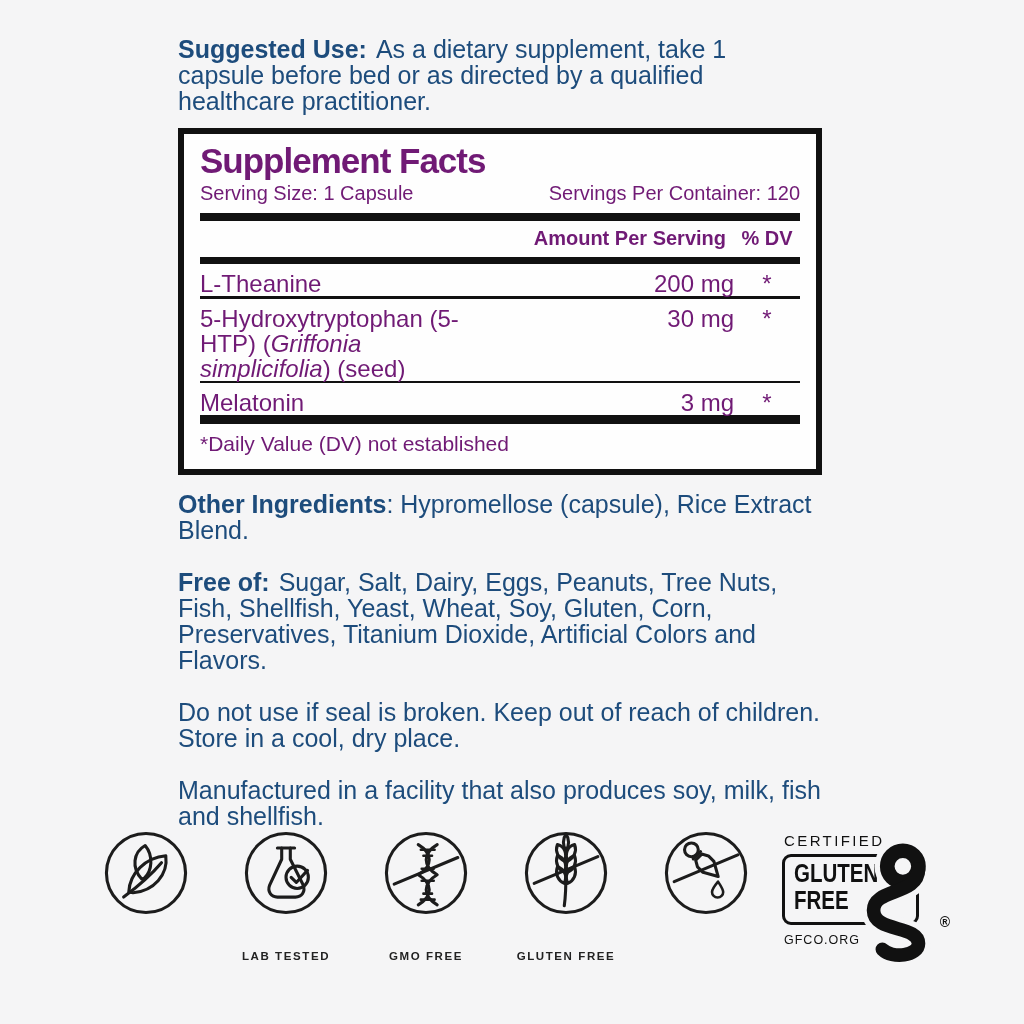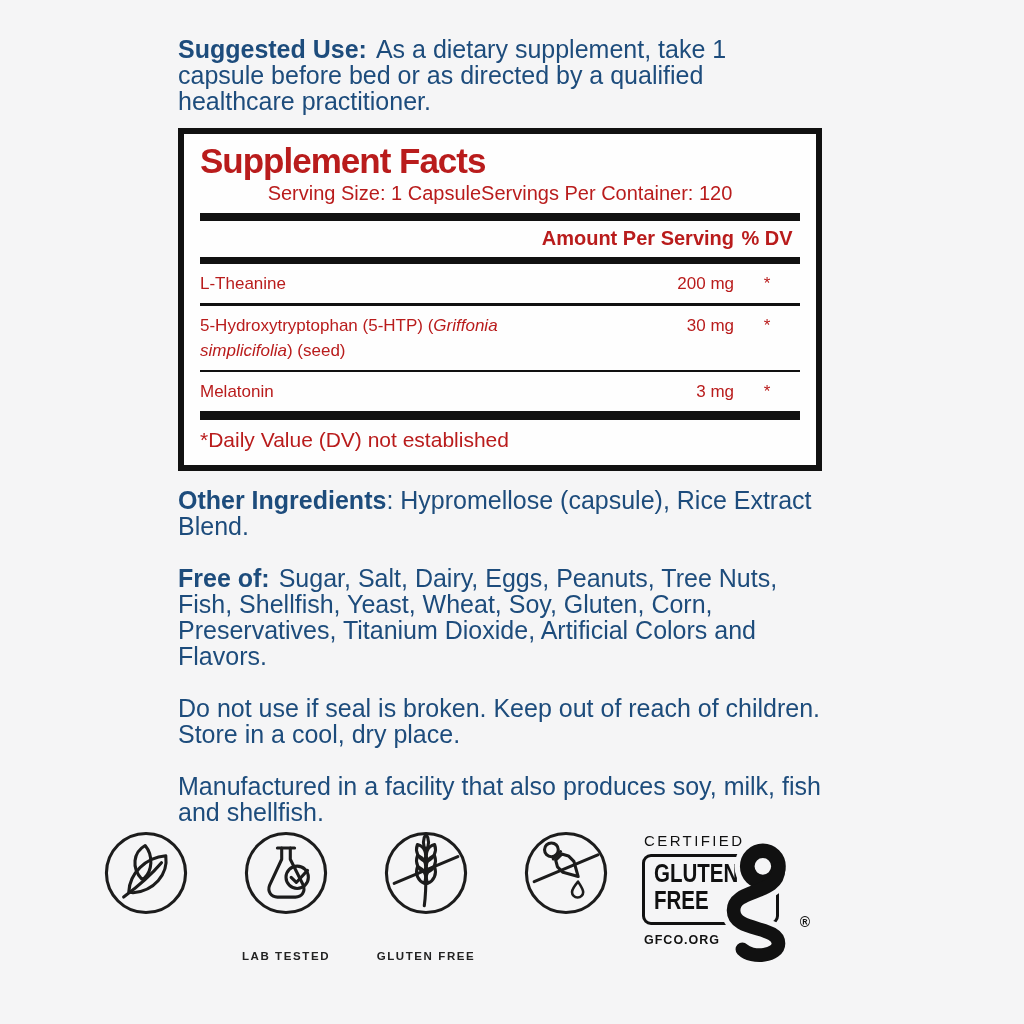--- a/index.html
+++ b/index.html
@@ -6,29 +6,29 @@
   .page { position:relative; width:1024px; height:1024px; background:#f5f5f6;
           font-family:"Liberation Sans","DejaVu Sans",sans-serif; color:#1c1c1c; overflow:hidden; }
   .content { position:absolute; left:178px; top:36px; width:680px; }
   .para { font-size:25px; line-height:26px; margin:0; white-space:pre-line; }
   .blue { color:#1d4c7c; }
   .lead { font-weight:bold; }
   .lead-gap { margin-right:9px; }
 
   
   .sf-panel { margin-top:14px; width:644px; box-sizing:border-box; background:#fefefe;
-              border:6px solid #111; padding:8px 16px 8px; color:#b91c1c; }
+              border:6px solid #111; padding:8px 16px 8px; color:#701a75; }
   .sf-title { font-size:35px; font-weight:bold; letter-spacing:-1px; line-height:38px; }
-  .sf-serving { display:flex; justify-content:center; font-size:20px; margin:2px 0 8px; }
+  .sf-serving { display:flex; justify-content:space-between; font-size:20px; margin:2px 0 8px; }
   .sf-bar { height:8px; background:#111; }
   .sf-bar-b { height:7px; background:#111; }
   .sf-bar-c { height:9px; background:#111; }
   .sf-sep { height:2.5px; background:#111; }
-  .sf-row { display:flex; align-items:flex-start; font-size:17px; line-height:25px; padding:7px 0 7px; }
-  .sf-row.head { font-size:20px; font-weight:bold; padding:5px 0 6px; }
+  .sf-row { display:flex; align-items:flex-start; font-size:24px; line-height:25px; padding:7px 0 0; }
+  .sf-row.head { font-size:20px; font-weight:bold; padding:5px 0 6px;gap:8px; }
   .sf-name { flex:1; white-space:pre-line; }
   .col-amt { width:220px; text-align:right; }
   .col-dv { width:66px; text-align:center; }
   .sf-footnote { font-size:21px; padding:8px 0 5px; }
   .it { font-style:italic; white-space:pre-line; }
 
   
   .badges { position:absolute; left:76px; top:830px; display:flex; align-items:flex-start; }
   .badge { width:140px; display:flex; flex-direction:column; align-items:center; }
   .badge svg { width:86px; height:86px; }
@@ -40,21 +40,21 @@
 
   
   .gfco { position:relative; width:160px; margin-left:6px; padding-top:2px; color:#111; }
   .gfco-cert { font-size:15px; font-weight:normal; letter-spacing:2.4px; margin-left:2px; }
   .gfco-box { position:relative; margin-top:5px; width:122px; height:62px; border:3.5px solid #111;
               border-radius:9px; padding:3px 0 0 9px; }
   .gfco-word { font-size:25px; font-weight:bold; line-height:27px; transform:scaleX(0.82);
                transform-origin:left; white-space:nowrap; }
   .gfco-g { position:absolute; top:-17px; right:-27px; width:92px; height:122px; }
   .gfco-r { position:absolute; right:-34px; bottom:-8px; font-size:14px; font-weight:bold; }
-  .gfco-url { margin-top:8px; font-size:12.5px; font-weight:bold; letter-spacing:1px; margin-left:2px; }
+  .gfco-url { margin-top:8px; font-size:12.5px; font-weight:normal; letter-spacing:1px; margin-left:2px; }
 </style>
 </head>
 <body>
 
 <div class="page">
   <div class="content">
 
     <p class="para blue"><span class="lead lead-gap">Suggested Use:</span><span>As a dietary supplement, take 1
 capsule before bed or as directed by a qualified
 healthcare practitioner.</span></p>
@@ -131,20 +131,33 @@
         <path d="M45,21 v13 L31,64 c-3,8 2,14 9,14 h21 c7,0 12,-6 9,-14 L55,34 v-13"></path>
         <circle cx="63" cy="55" r="13" fill="#f5f5f6"></circle>
         <path d="M56,55 l6,6 l13,-14"></path>
       </svg>
       <div class="badge-label">
         <span>LAB TESTED</span>
         <span></span>
       </div>
     </div>
 
+    <div class="badge">
+      <svg viewBox="0 0 100 100">
+        <circle cx="50" cy="50" r="46"></circle>
+        <path d="M13,63 L87,32"></path>
+        <path d="M41,17 C58,27 58,42 41,52 C58,62 58,77 41,87"></path>
+        <path d="M63,17 C46,27 46,42 63,52 C46,62 46,77 63,87"></path>
+        <path d="M44,23 h16 M47,30 h10 M45,45 h14 M45,59 h14 M47,74 h10 M44,81 h16" style="stroke-width:3"></path>
+      </svg>
+      <div class="badge-label">
+        <span>GMO FREE</span>
+        <span></span>
+      </div>
+    </div>
 
     <div class="badge">
       <svg viewBox="0 0 100 100">
         <circle cx="50" cy="50" r="46"></circle>
         <path d="M13,62 L87,31"></path>
         <path d="M48,88 C50,75 50,62 50,45"></path>
         <path d="M50,24 C46,18 46,10 50,5 C54,10 54,18 50,24 Z" fill="#f5f5f6"></path>
         <path d="M48,36 C41,33 37,25 40,17 C48,19 52,27 48,36 Z" fill="#f5f5f6"></path>
         <path d="M52,36 C59,33 63,25 60,17 C52,19 48,27 52,36 Z" fill="#f5f5f6"></path>
         <path d="M48,49 C41,46 37,38 40,30 C48,32 52,40 48,49 Z" fill="#f5f5f6"></path>

